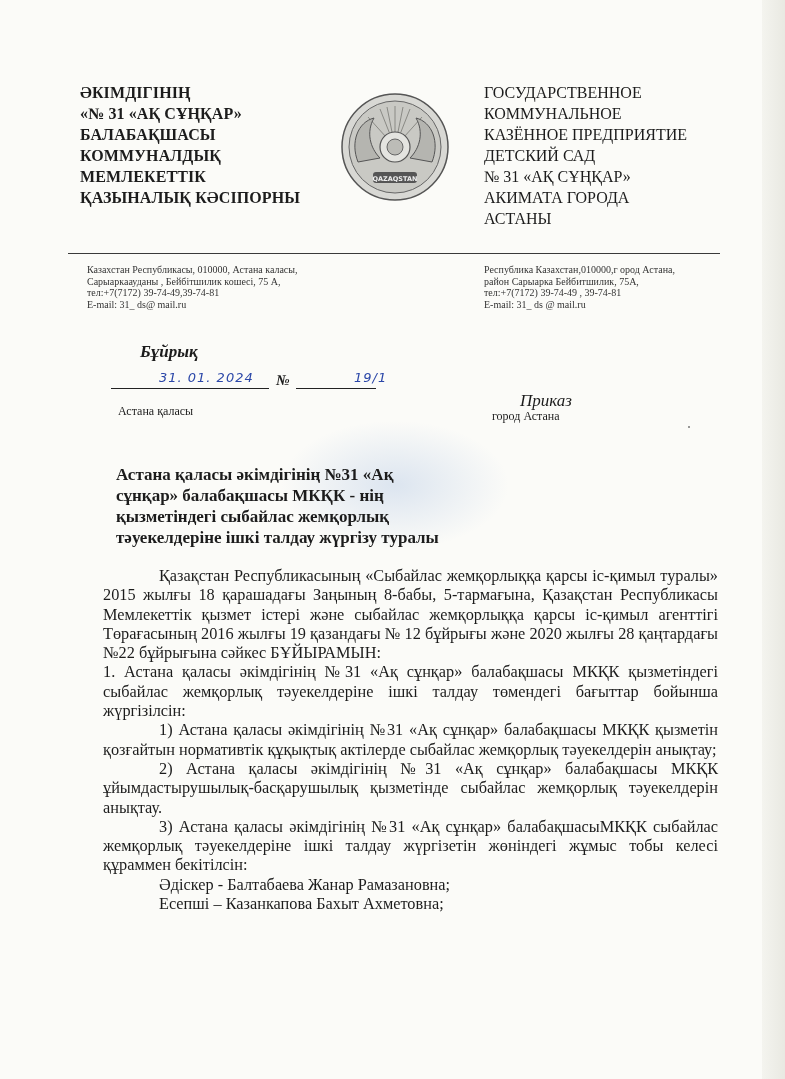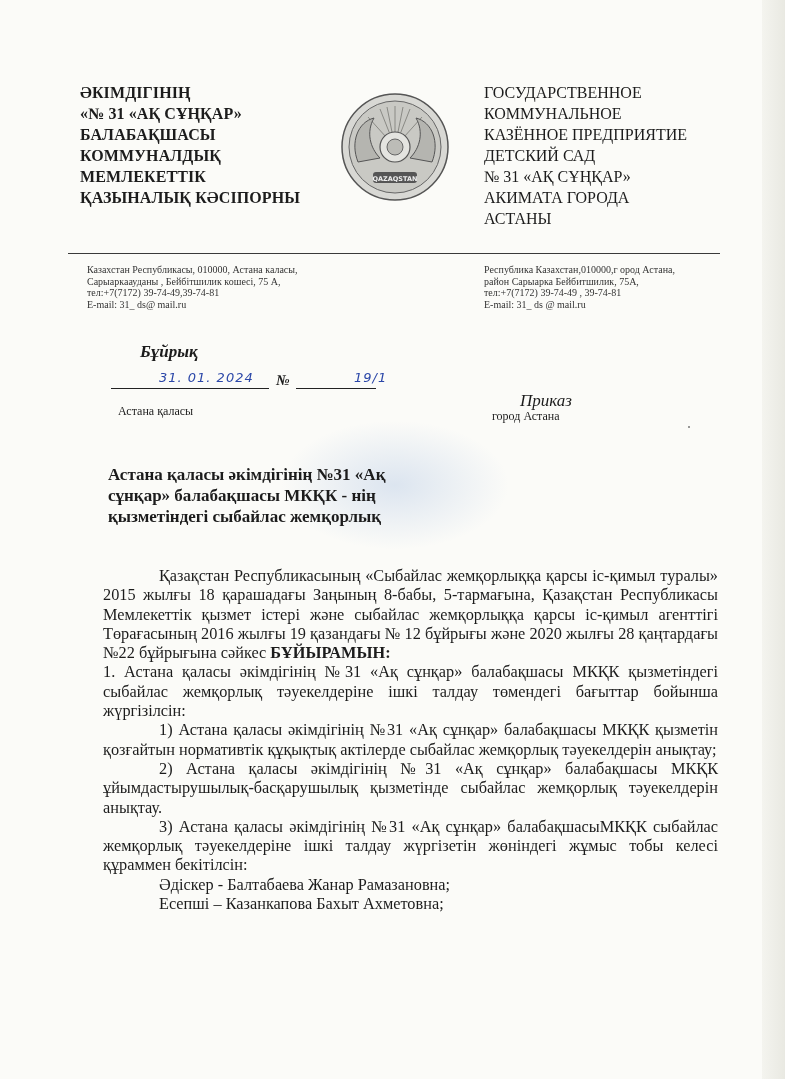--- a/index.html
+++ b/index.html
@@ -58,33 +58,33 @@
     border-bottom: 1px solid #222;
   }
   .num-val { position: absolute; left: 14px; top: -2px; }
   .city-kz { position: absolute; left: 118px; top: 404px; font-size: 12px; }
   .city-ru { position: absolute; left: 492px; top: 409px; font-size: 12px; }
   .stamp-ghost {
     position: absolute; left: 280px; top: 420px; width: 230px; height: 130px;
     background: radial-gradient(ellipse at center, rgba(110,150,210,0.22), rgba(110,150,210,0) 70%);
   }
   .title {
-    position: absolute; left: 108px; top: 464px;
+    position: absolute; left: 116px; top: 464px;
     font-weight: bold; font-size: 17px; line-height: 21px;
   }
   .title div { white-space: nowrap; }
   .body {
     position: absolute; left: 103px; top: 566px; width: 615px;
     font-size: 16.3px; line-height: 19.3px;
   }
   .body p { margin: 0; text-align: justify; }
   .indent { text-indent: 56px; }
   .sub { text-indent: 56px; }
   .member { padding-left: 56px; text-align: left !important; }
-  .bold { font-weight: bold; }
+  .bold { font-weight: normal; }
   .dot { position: absolute; width: 2px; height: 2px; background: #777; border-radius: 1px; }
 </style>
 </head>
 <body>
 
 <div class="right-edge"></div>
 
 <div class="hdr-left">
   <div>ӘКІМДІГІНІҢ</div>
   <div>«№ 31 «АҚ СҰҢҚАР»</div>
@@ -153,20 +153,21 @@
 <div class="city-kz">Астана  қаласы</div>
 <div class="city-ru">город   Астана</div>
 
 <div class="stamp-ghost"></div>
 <div class="dot" style="left:688px; top:426px;"></div>
 
 <div class="title">
   <div>Астана қаласы әкімдігінің №31 «Ақ</div>
   <div>сұнқар» балабақшасы МКҚК - нің</div>
   <div>қызметіндегі сыбайлас жемқорлық</div>
+  <div>тәуекелдеріне ішкі талдау жүргізу туралы</div>
 </div>
 
 <div class="body">
   <p class="indent"><span>Қазақстан Республикасының «Сыбайлас жемқорлыққа қарсы іс-қимыл туралы»  2015 жылғы 18 қарашадағы Заңының 8-бабы, 5-тармағына, Қазақстан Республикасы Мемлекеттік қызмет істері және сыбайлас жемқорлыққа қарсы іс-қимыл агенттігі Төрағасының 2016 жылғы 19 қазандағы № 12 бұйрығы және 2020 жылғы 28 қаңтардағы №22 бұйрығына сәйкес </span><span class="bold">БҰЙЫРАМЫН:</span></p>
   <p>1.   Астана қаласы әкімдігінің №31 «Ақ сұнқар» балабақшасы МКҚК қызметіндегі сыбайлас жемқорлық тәуекелдеріне ішкі талдау төмендегі бағыттар бойынша жүргізілсін:</p>
   <p class="sub">1)  Астана қаласы әкімдігінің №31 «Ақ сұнқар» балабақшасы МКҚК қызметін қозғайтын нормативтік құқықтық актілерде сыбайлас жемқорлық тәуекелдерін анықтау;</p>
   <p class="sub">2)  Астана қаласы әкімдігінің №31 «Ақ сұнқар» балабақшасы МКҚК ұйымдастырушылық-басқарушылық  қызметінде  сыбайлас  жемқорлық тәуекелдерін анықтау.</p>
   <p class="sub">3)  Астана қаласы әкімдігінің №31 «Ақ сұнқар» балабақшасыМКҚК сыбайлас жемқорлық тәуекелдеріне ішкі талдау жүргізетін жөніндегі жұмыс тобы келесі құраммен бекітілсін:</p>
   <p class="member">Әдіскер - Балтабаева Жанар Рамазановна;</p>
   <p class="member">Есепші – Казанкапова Бахыт Ахметовна;</p>

